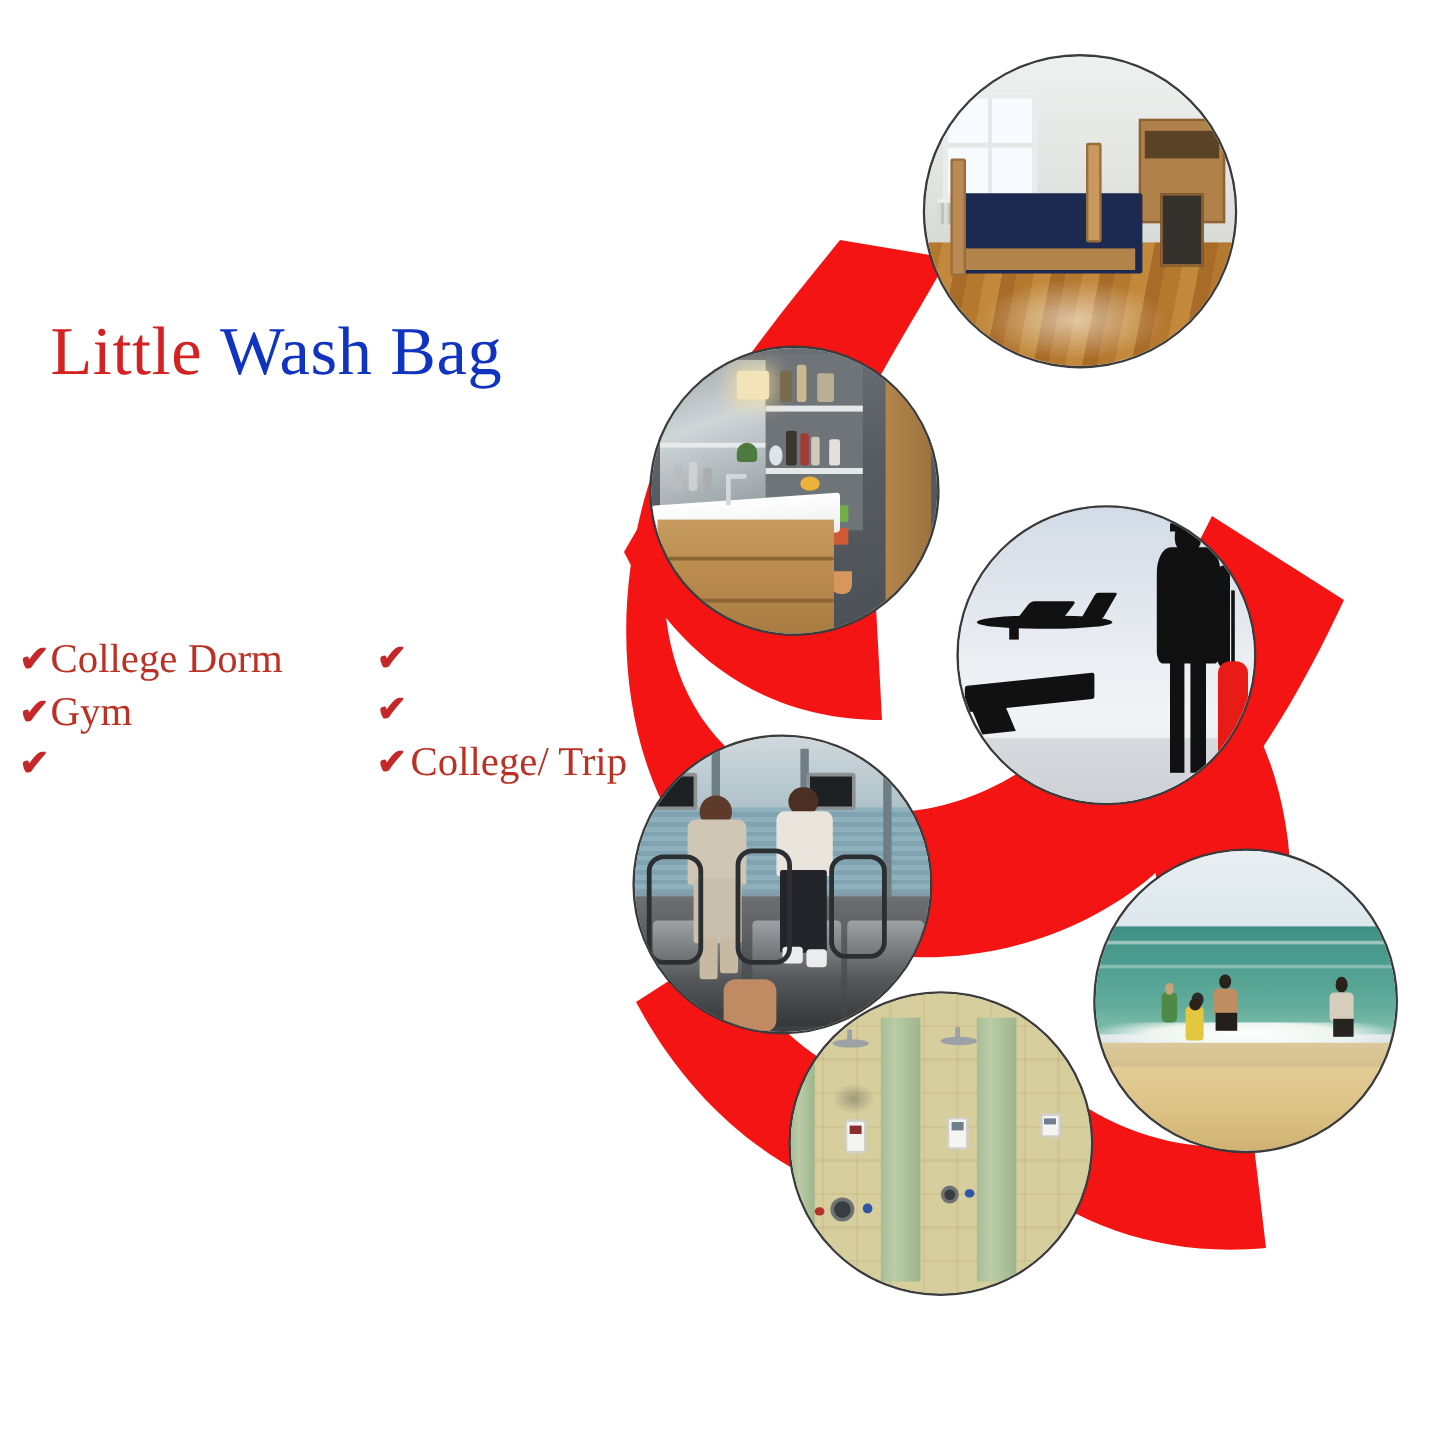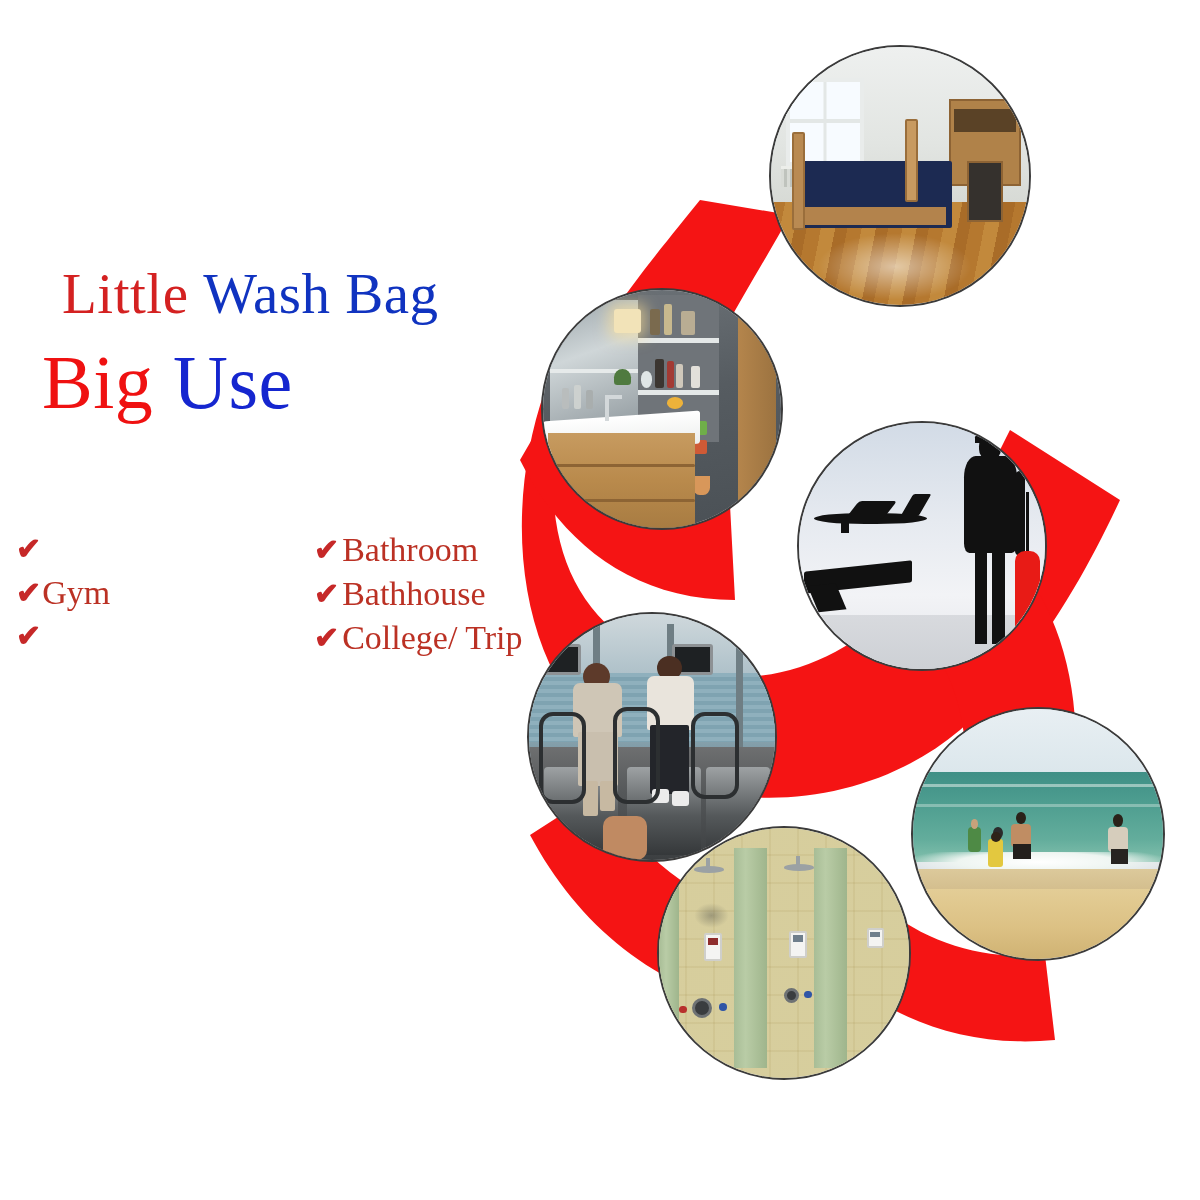--- a/index.html
+++ b/index.html
@@ -21,21 +21,20 @@
     position: absolute;
     left: 42px;
     top: 258px;
     width: 520px;
   }
   .headline-line1 {
     font-size: 57px;
     line-height: 72px;
     white-space: nowrap;
     letter-spacing: 0.5px;
-    margin-left: 20px;
   }
   .headline-line2 {
     font-size: 76px;
     line-height: 92px;
     white-space: nowrap;
     letter-spacing: 0.5px;
     margin-top: 6px;
   }
   .word-red  { color: #d42121; }
   .word-blue { color: #1033c0; }
@@ -257,44 +256,42 @@
 
     <path d="M 600 790 C 640 860 700 905 775 920 L 760 1010
              C 655 990 578 925 530 835 Z" fill="#f51414"></path>
 
     <path d="M 880 905 C 930 945 985 960 1045 955 L 1055 1040
              C 970 1048 895 1022 835 970 Z" fill="#f51414"></path>
   </svg>
 
   <div id="headline">
     <div class="headline-line1"><span class="word-red">Little</span><span class="sp"></span><span class="word-blue">Wash Bag</span></div>
-    <div class="headline-line2"><span class="word-red">Big</span><span class="sp"></span><span class="word-blue">Use</span></div>
   </div>
 
   <div id="feature-list">
     <div class="feature-col col-left">
       <div class="feature-item">
         <span class="check-icon">✔</span>
+        <span>College Dorm</span>
       </div>
       <div class="feature-item">
         <span class="check-icon">✔</span>
         <span>Gym</span>
       </div>
       <div class="feature-item">
         <span class="check-icon">✔</span>
       </div>
     </div>
     <div class="feature-col col-right">
       <div class="feature-item">
         <span class="check-icon">✔</span>
-        <span>Bathroom</span>
-      </div>
-      <div class="feature-item">
-        <span class="check-icon">✔</span>
-        <span>Bathhouse</span>
+      </div>
+      <div class="feature-item">
+        <span class="check-icon">✔</span>
       </div>
       <div class="feature-item">
         <span class="check-icon">✔</span>
         <span>College/ Trip</span>
       </div>
     </div>
   </div>
 
   <div class="photo-circle" style="left:769px; top:45px; width:262px; height:262px;" title="College dorm room with wooden bunk bed, blue mattress, window with radiator, desk and hardwood floor">
     <div class="scene">

